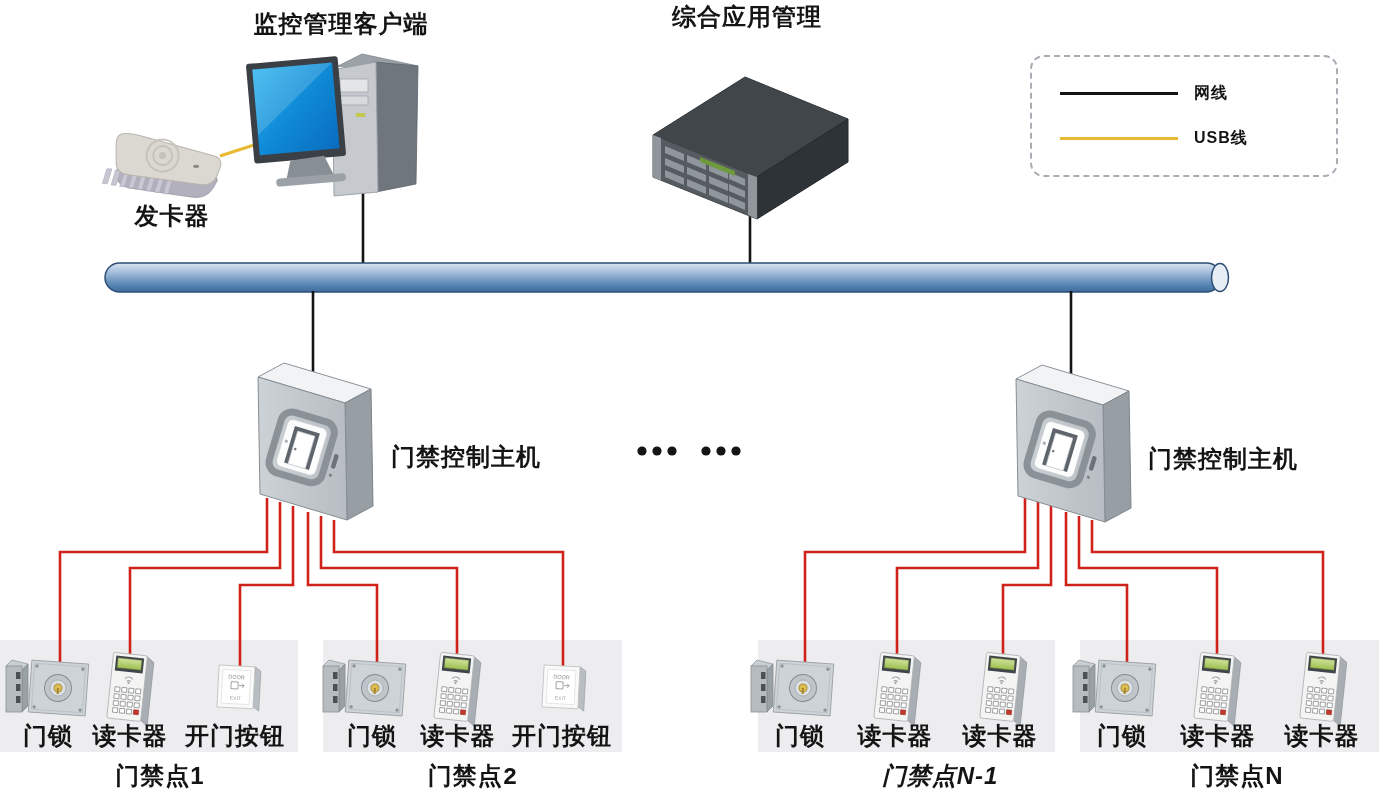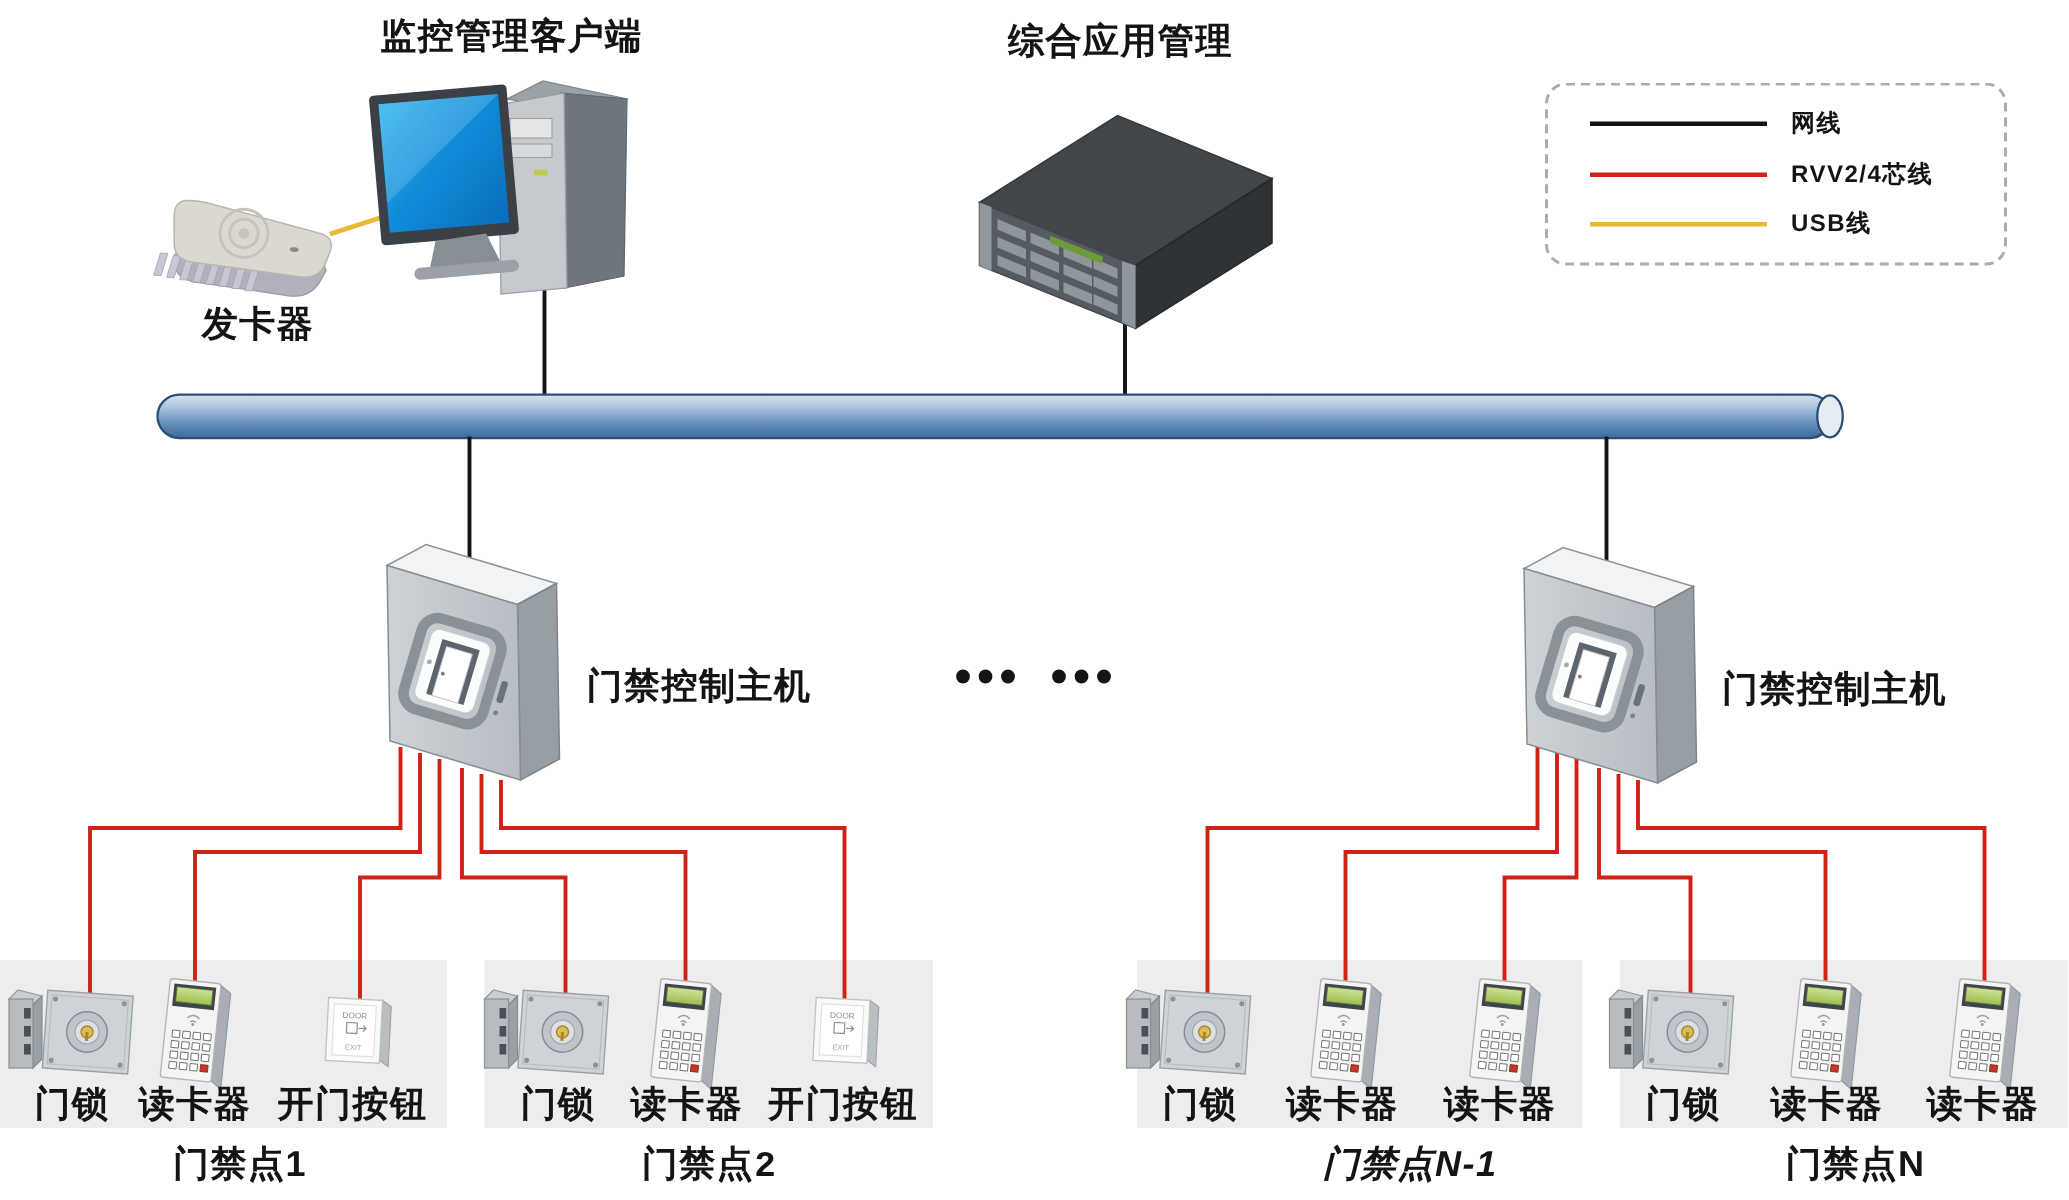--- a/index.html
+++ b/index.html
@@ -248,37 +248,33 @@
   <use href="#g-lock" transform="translate(747,652)"></use>
   <use href="#g-reader" transform="translate(875,652)"></use>
   <use href="#g-reader" transform="translate(981,652)"></use>
 
   <use href="#g-lock" transform="translate(1069,652)"></use>
   <use href="#g-reader" transform="translate(1195,652)"></use>
   <use href="#g-reader" transform="translate(1301,652)"></use>
 </svg>
 
 <div class="lbl" style="left:341px;top:8px;">监控管理客户端</div>
-<div class="lbl lbl2" style="left:747px;top:12px;">
+<div class="lbl lbl2" style="left:747px;top:1px;">
   <div>综合应用管理</div>
 </div>
 <div class="lbl" style="left:172px;top:200px;">发卡器</div>
 <div class="lbl" style="left:466px;top:441px;">门禁控制主机</div>
 <div class="lbl" style="left:1223px;top:443px;">门禁控制主机</div>
 
 <div class="legend">
   <div class="legend-row">
     <span class="legend-line" style="background: rgb(20, 20, 20);"></span>
     <span class="legend-text">网线</span>
   </div>
   <div class="legend-row">
-    <span class="legend-line" style="background: rgb(207, 34, 24);"></span>
-    <span class="legend-text">RVV2/4芯线</span>
-  </div>
-  <div class="legend-row">
     <span class="legend-line" style="background: rgb(232, 186, 51);"></span>
     <span class="legend-text">USB线</span>
   </div>
 </div>
 
 <div class="lbl" style="left:48px;top:720px;">门锁</div>
 <div class="lbl" style="left:130px;top:720px;">读卡器</div>
 <div class="lbl" style="left:235px;top:720px;">开门按钮</div>
 
 <div class="lbl" style="left:372px;top:720px;">门锁</div>

